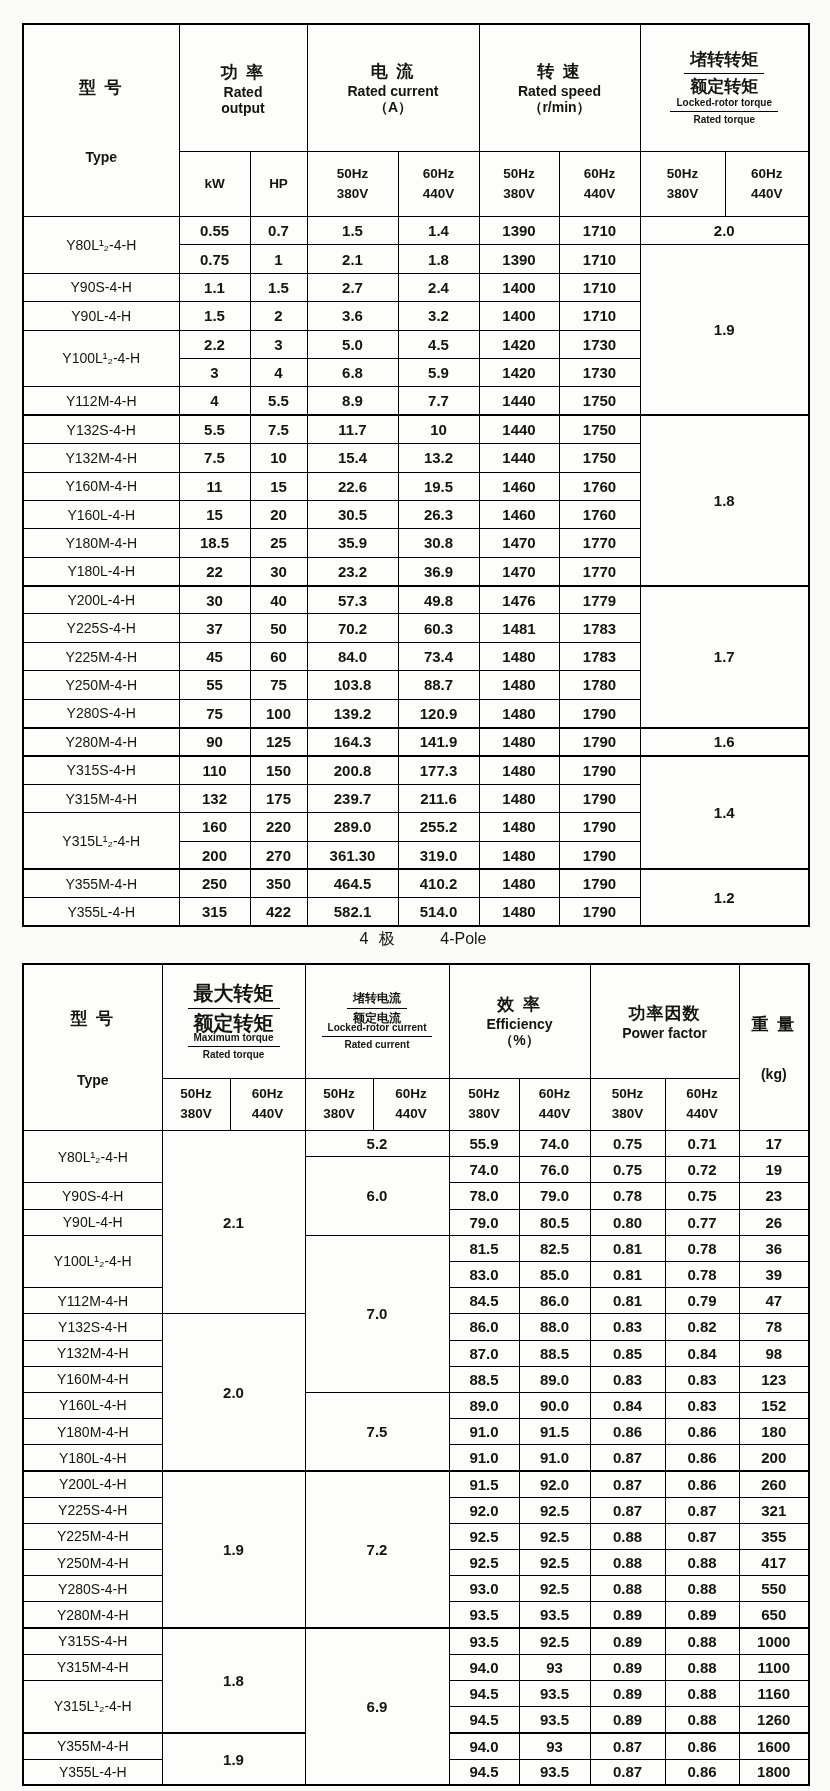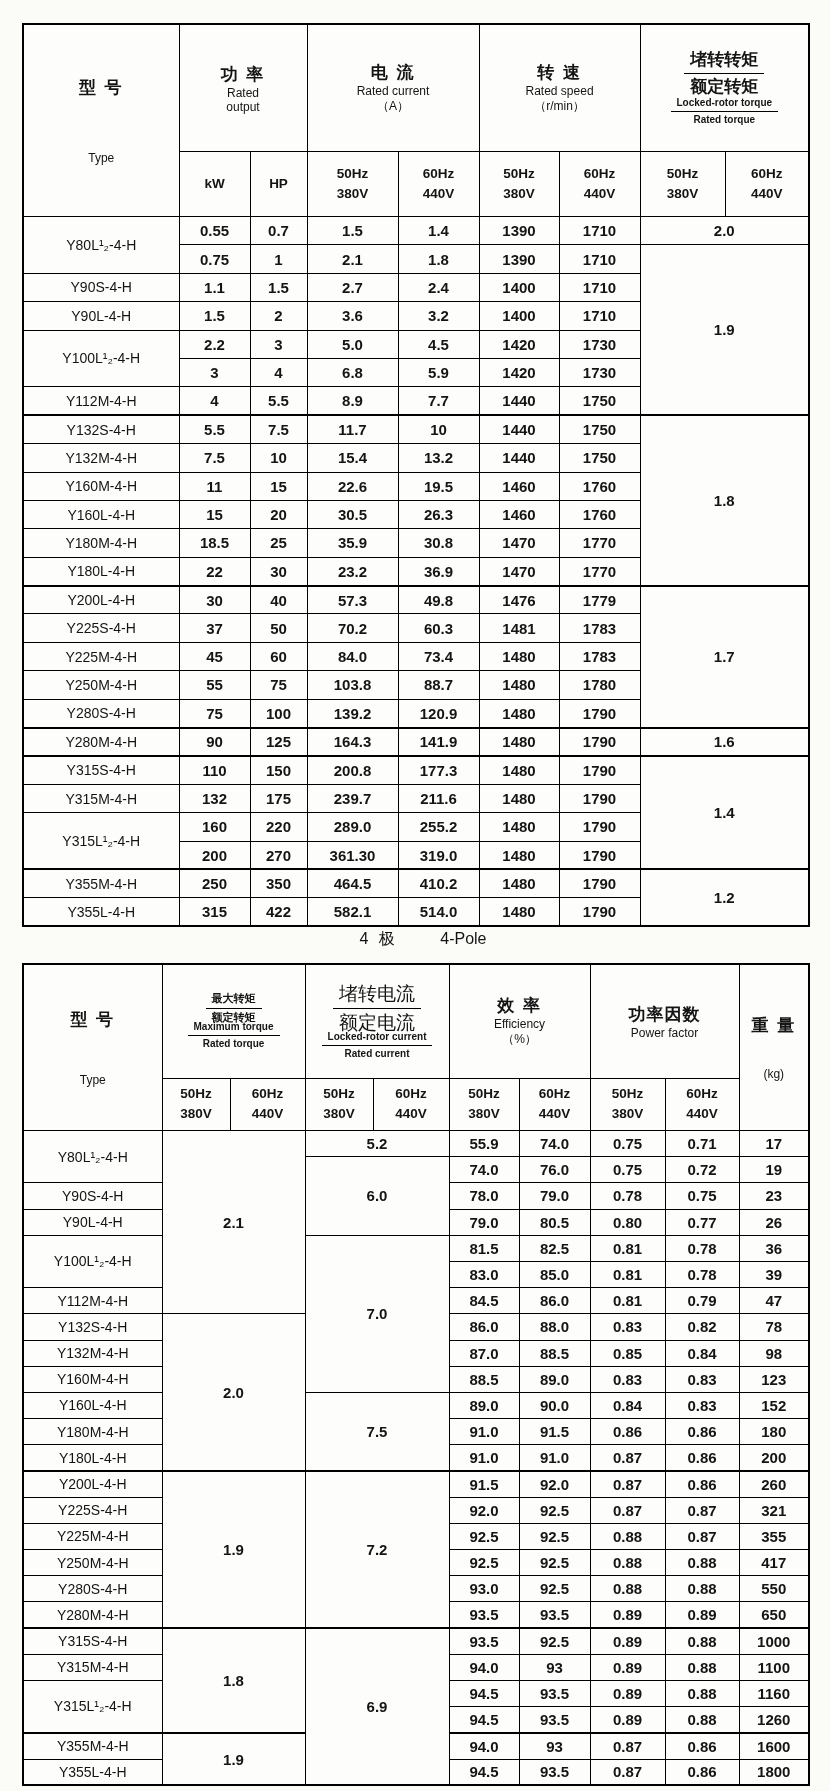--- a/index.html
+++ b/index.html
@@ -6,21 +6,21 @@
   body{
     width:830px;height:1791px;position:relative;
     background:#fbfbf7;color:#141414;
     font-family:"Liberation Sans","DejaVu Sans",sans-serif;
     -webkit-font-smoothing:antialiased;
   }
   table.spec{border-collapse:collapse;table-layout:fixed;position:absolute;background:#fdfdfb;}
   table.spec td{border:1px solid #000;text-align:center;vertical-align:middle;padding:0;overflow:hidden;}
   table.spec{border:2px solid #000;}
   .hdr-cn{font-size:17px;font-weight:700;letter-spacing:2px;}
-  .hdr-en{font-size:12px;font-weight:400;letter-spacing:0px;}
+  .hdr-en{font-size:14px;font-weight:700;letter-spacing:0px;}
   .hdr-en-sm{font-size:10px;font-weight:700;}
   .hcell{display:flex;flex-direction:column;justify-content:space-evenly;align-items:center;height:100%;}
   .frac .num{border-bottom:1.5px solid #000;padding:0 6px 2px 6px;display:inline-block;}
   .frac .den{padding-top:2px;display:inline-block;}
   .frac{line-height:1.25;}
   td.sub{font-size:13.5px;font-weight:700;line-height:1.5;}
   td.num-cell{font-size:15px;font-weight:700;}
   td.type-cell{font-size:14px;font-weight:400;}
   tr.thick-top td{border-top:2px solid #000;}
   #caption{position:absolute;top:929px;left:0;width:830px;text-align:center;
@@ -353,33 +353,33 @@
   <thead>
     <tr style="height:113px;">
       <td rowspan="2" style="height:165px;">
         <div class="hcell">
           <span class="hdr-cn">型    号</span>
           <span class="hdr-en">Type</span>
         </div>
       </td>
       <td colspan="2">
         <div class="hcell">
-          <div class="frac" style="font-size:11px;font-weight:700;">
+          <div class="frac" style="font-size:20px;font-weight:700;">
             <span class="num">最大转矩</span><br>
             <span class="den">额定转矩</span>
           </div>
           <div class="frac hdr-en-sm" style="margin-top:-4px;">
             <span class="num">Maximum torque</span><br>
             <span class="den">Rated   torque</span>
           </div>
         </div>
       </td>
       <td colspan="2">
         <div class="hcell">
-          <div class="frac" style="font-size:19px;font-weight:400;">
+          <div class="frac" style="font-size:12px;font-weight:700;">
             <span class="num">堵转电流</span><br>
             <span class="den">额定电流</span>
           </div>
           <div class="frac hdr-en-sm" style="margin-top:-4px;">
             <span class="num">Locked-rotor current</span><br>
             <span class="den">Rated current</span>
           </div>
         </div>
       </td>
       <td colspan="2">

